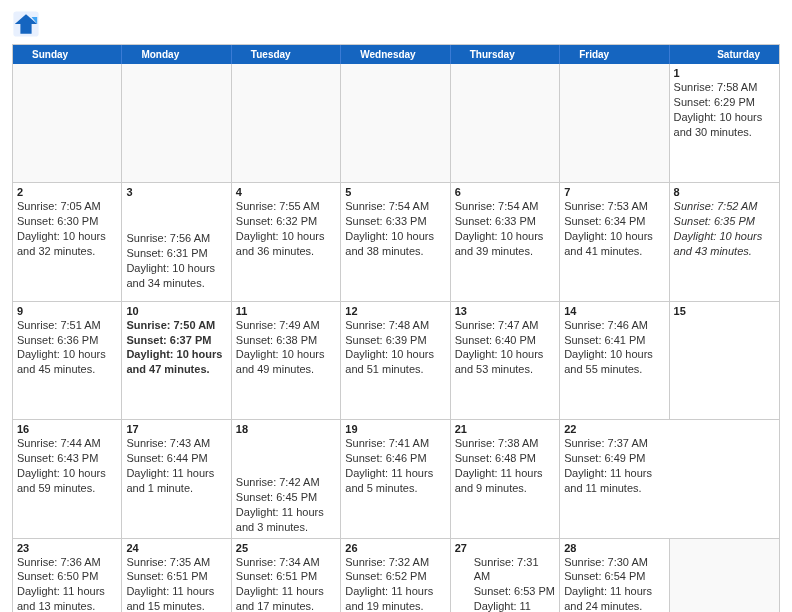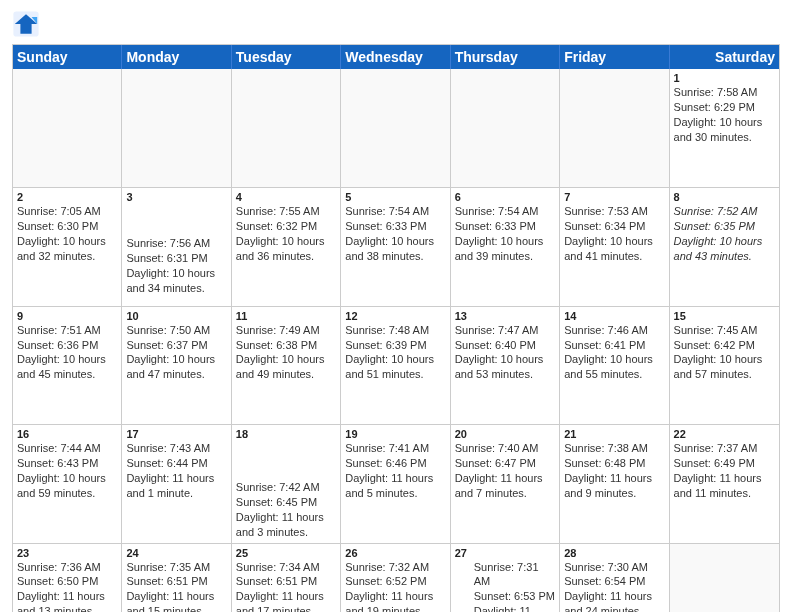--- a/index.html
+++ b/index.html
@@ -58,23 +58,23 @@
       flex-direction: column;
       border: 1px solid #ccc;
     }
     .cal-header {
       display: grid;
       grid-template-columns: repeat(7, 1fr);
       background: #1565c0;
     }
     .cal-header-cell {
       color: #fff;
-      font-size: 14px;
+      font-size: 10px;
       font-weight: bold;
-      padding: 4px 4px;
+      padding: 4px 19px;
       border-right: 1px solid #3a7bd5;
       text-align: left;
     }
     .cal-header-cell:last-child { border-right: none; text-align: right; }
     .cal-body {
       flex: 1;
       display: grid;
       grid-template-rows: repeat(5, 1fr);
     }
     .cal-row {
@@ -200,21 +200,21 @@
         </div>
         <div class="cal-row">
           <div class="cal-cell">
             <span class="day-num">9</span>
             <div class="cell-info" style="white-space: pre-line;">Sunrise: 7:51 AM
 Sunset: 6:36 PM
 Daylight: 10 hours and 45 minutes.</div>
           </div>
           <div class="cal-cell">
             <span class="day-num">10</span>
-            <div class="cell-info" style="white-space: pre-line;">Sunrise: 7:50 AM
+            <div class="cell-info" style="white-space: pre-line; font-weight: bold;">Sunrise: 7:50 AM
 Sunset: 6:37 PM
 Daylight: 10 hours and 47 minutes.</div>
           </div>
           <div class="cal-cell">
             <span class="day-num">11</span>
             <div class="cell-info" style="white-space: pre-line;">Sunrise: 7:49 AM
 Sunset: 6:38 PM
 Daylight: 10 hours and 49 minutes.</div>
           </div>
           <div class="cal-cell">
@@ -230,23 +230,20 @@
 Daylight: 10 hours and 53 minutes.</div>
           </div>
           <div class="cal-cell">
             <span class="day-num">14</span>
             <div class="cell-info" style="white-space: pre-line;">Sunrise: 7:46 AM
 Sunset: 6:41 PM
 Daylight: 10 hours and 55 minutes.</div>
           </div>
           <div class="cal-cell">
             <span class="day-num">15</span>
-            <div class="cell-info" style="white-space: pre-line;">Sunrise: 7:45 AM
-Sunset: 6:42 PM
-Daylight: 10 hours and 57 minutes.</div>
           </div>
         </div>
         <div class="cal-row">
           <div class="cal-cell">
             <span class="day-num">16</span>
             <div class="cell-info" style="white-space: pre-line;">Sunrise: 7:44 AM
 Sunset: 6:43 PM
 Daylight: 10 hours and 59 minutes.</div>
           </div>
           <div class="cal-cell">
@@ -259,26 +256,20 @@
             <span class="day-num">18</span>
             <div class="cell-info" style="white-space: pre-line; margin-top: 40px;">Sunrise: 7:42 AM
 Sunset: 6:45 PM
 Daylight: 11 hours and 3 minutes.</div>
           </div>
           <div class="cal-cell">
             <span class="day-num">19</span>
             <div class="cell-info" style="white-space: pre-line;">Sunrise: 7:41 AM
 Sunset: 6:46 PM
 Daylight: 11 hours and 5 minutes.</div>
-          </div>
-          <div class="cal-cell">
-            <span class="day-num">20</span>
-            <div class="cell-info" style="white-space: pre-line;">Sunrise: 7:40 AM
-Sunset: 6:47 PM
-Daylight: 11 hours and 7 minutes.</div>
           </div>
           <div class="cal-cell">
             <span class="day-num">21</span>
             <div class="cell-info" style="white-space: pre-line;">Sunrise: 7:38 AM
 Sunset: 6:48 PM
 Daylight: 11 hours and 9 minutes.</div>
           </div>
           <div class="cal-cell">
             <span class="day-num">22</span>
             <div class="cell-info" style="white-space: pre-line;">Sunrise: 7:37 AM

